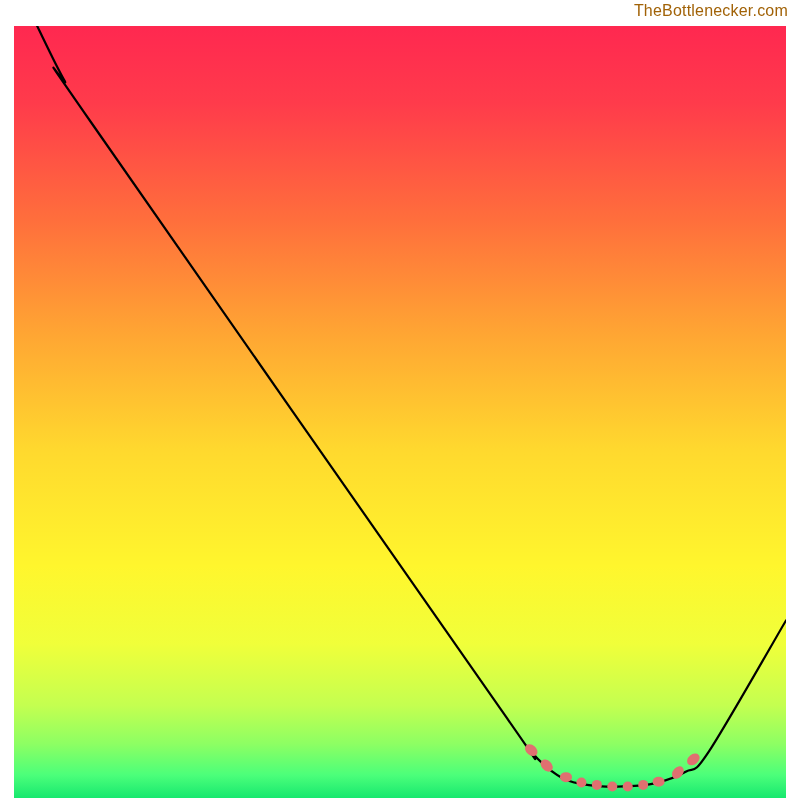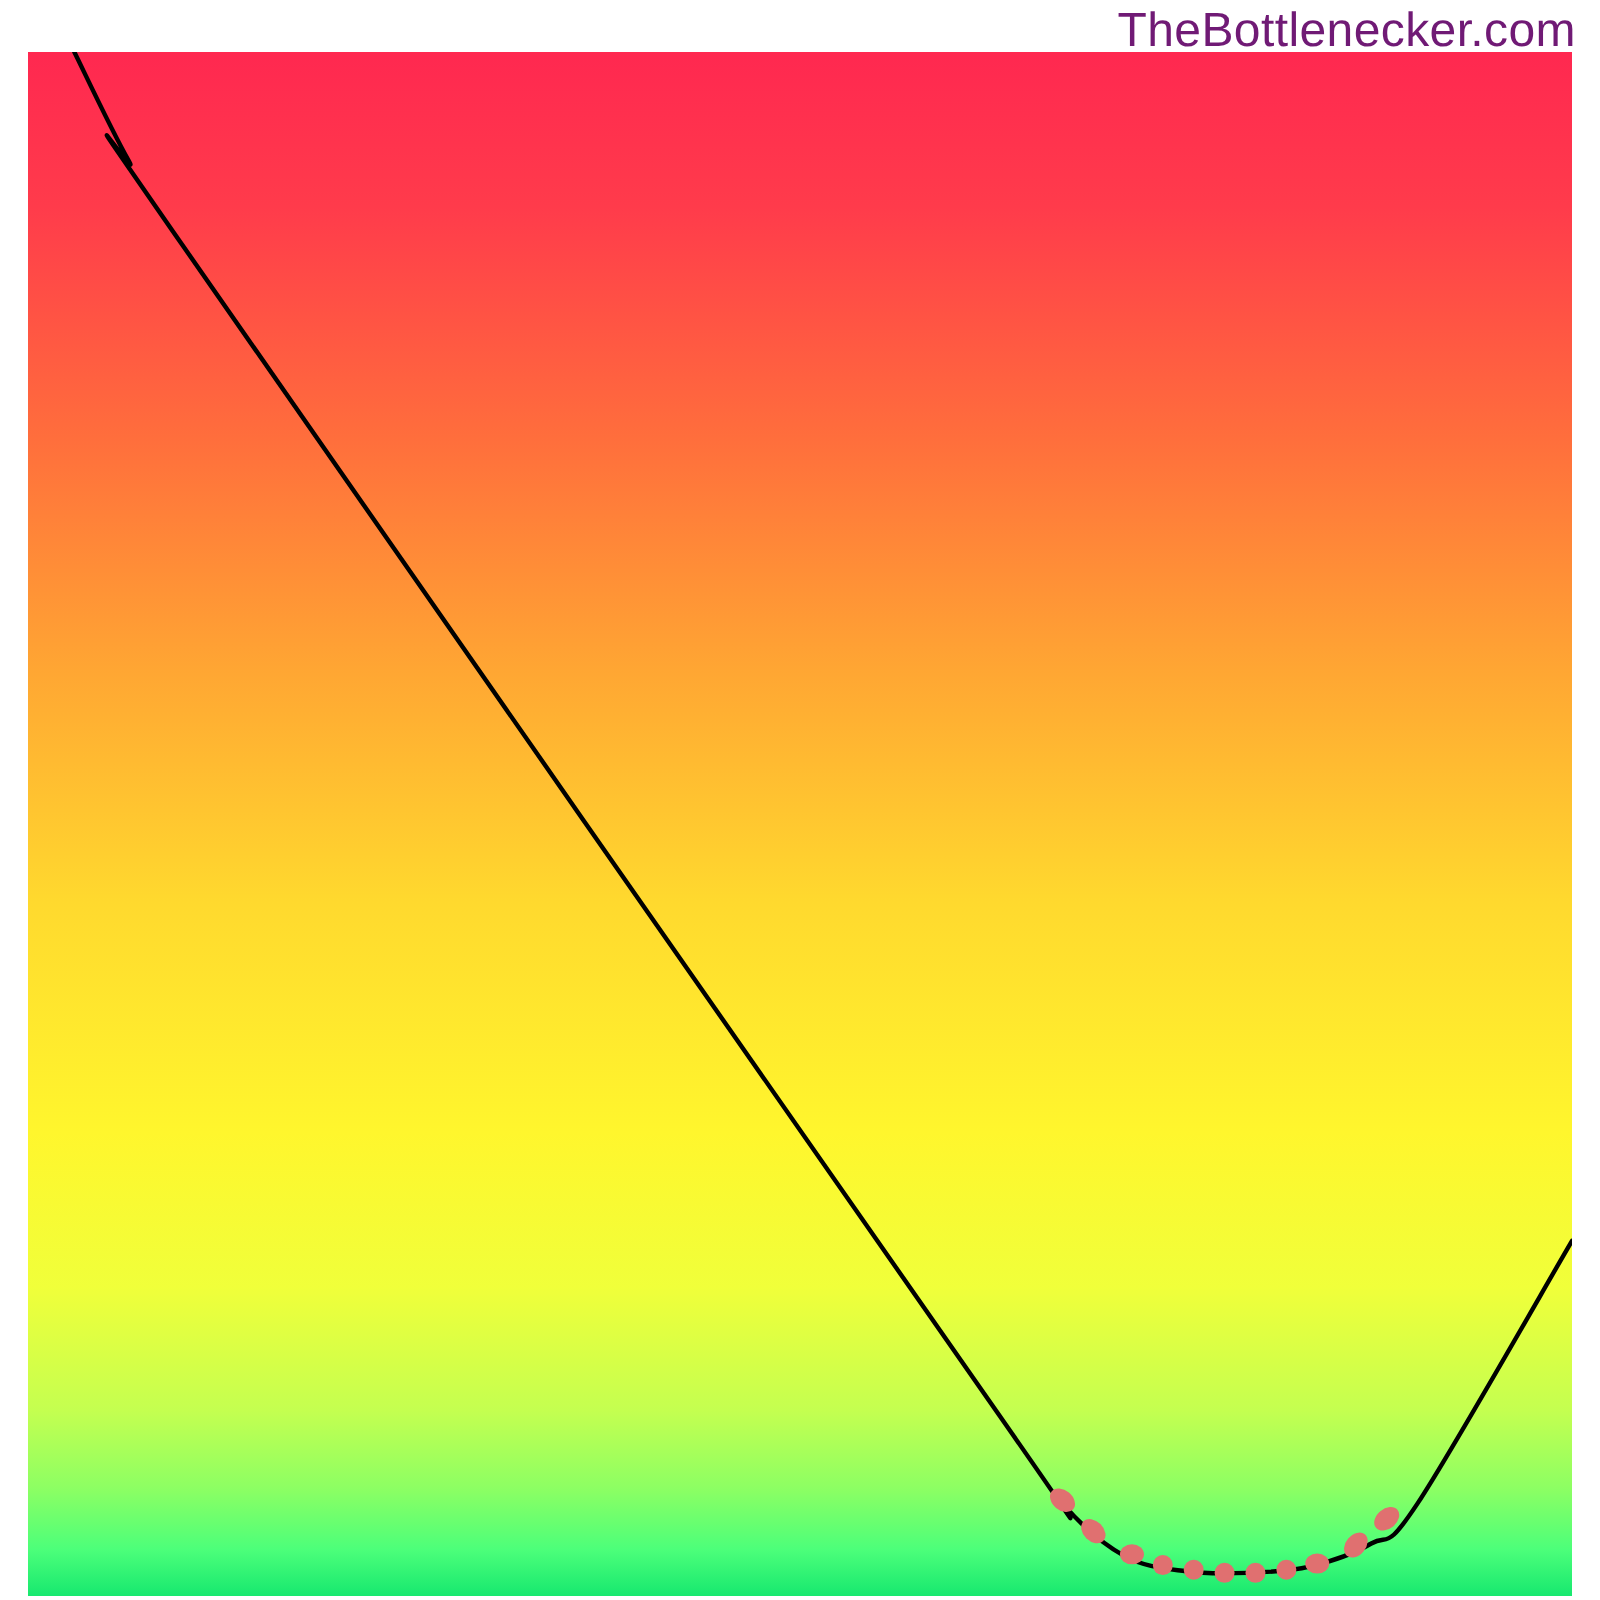--- a/index.html
+++ b/index.html
@@ -13,22 +13,22 @@
   }
   .stage {
     position: relative;
     width: 800px;
     height: 800px;
   }
   .watermark {
     position: absolute;
     top: 2px;
     right: 12px;
-    font-size: 24px;
-    color: #701a75;
+    font-size: 16px;
+    color: #a16207;
     letter-spacing: 0.2px;
     font-weight: 400;
     z-index: 10;
   }
   .plot {
     position: absolute;
     left: 14px;
     top: 26px;
     width: 772px;
     height: 772px;

